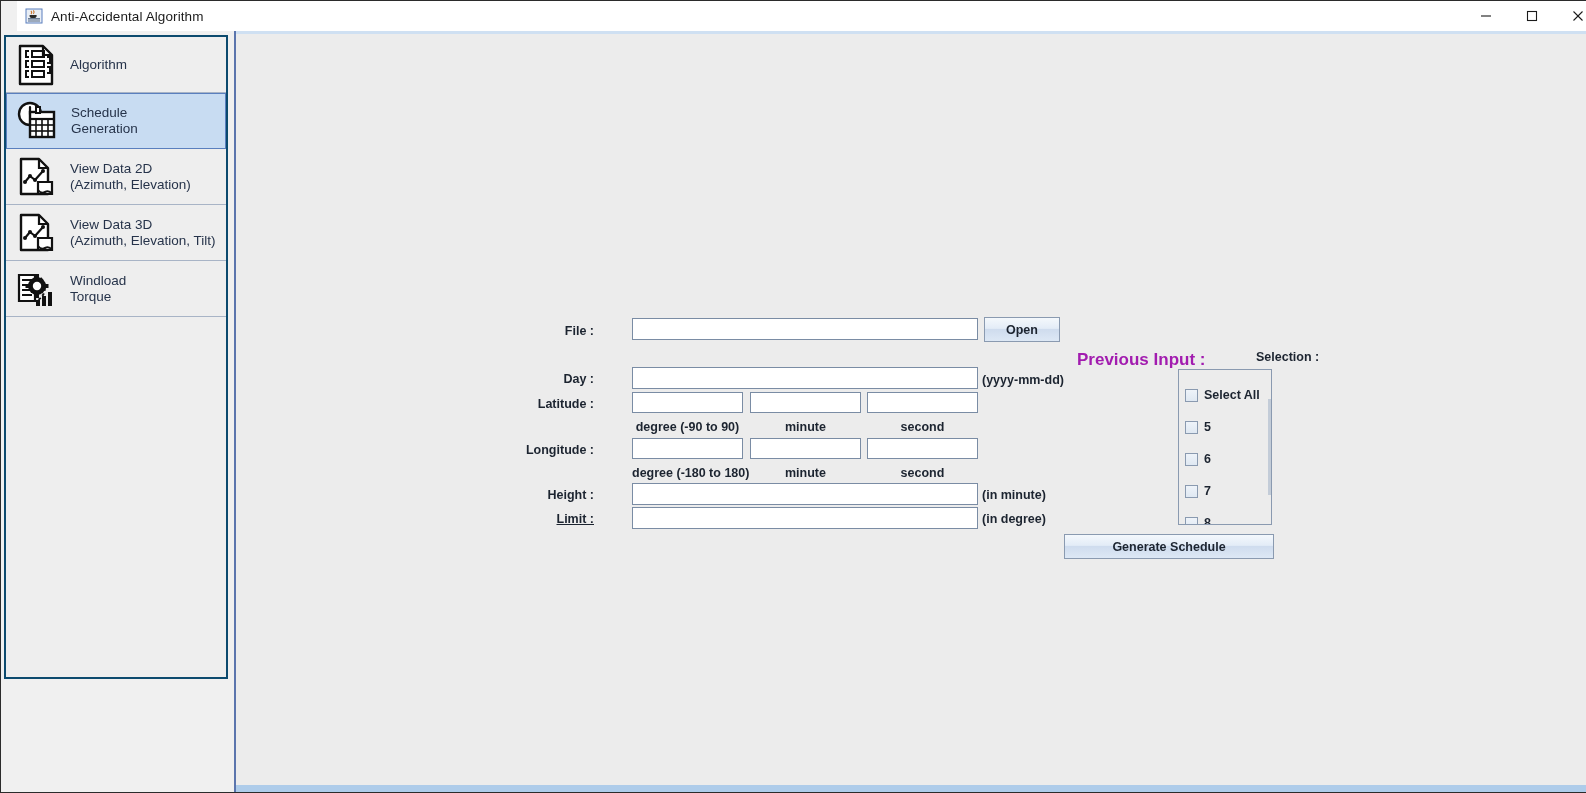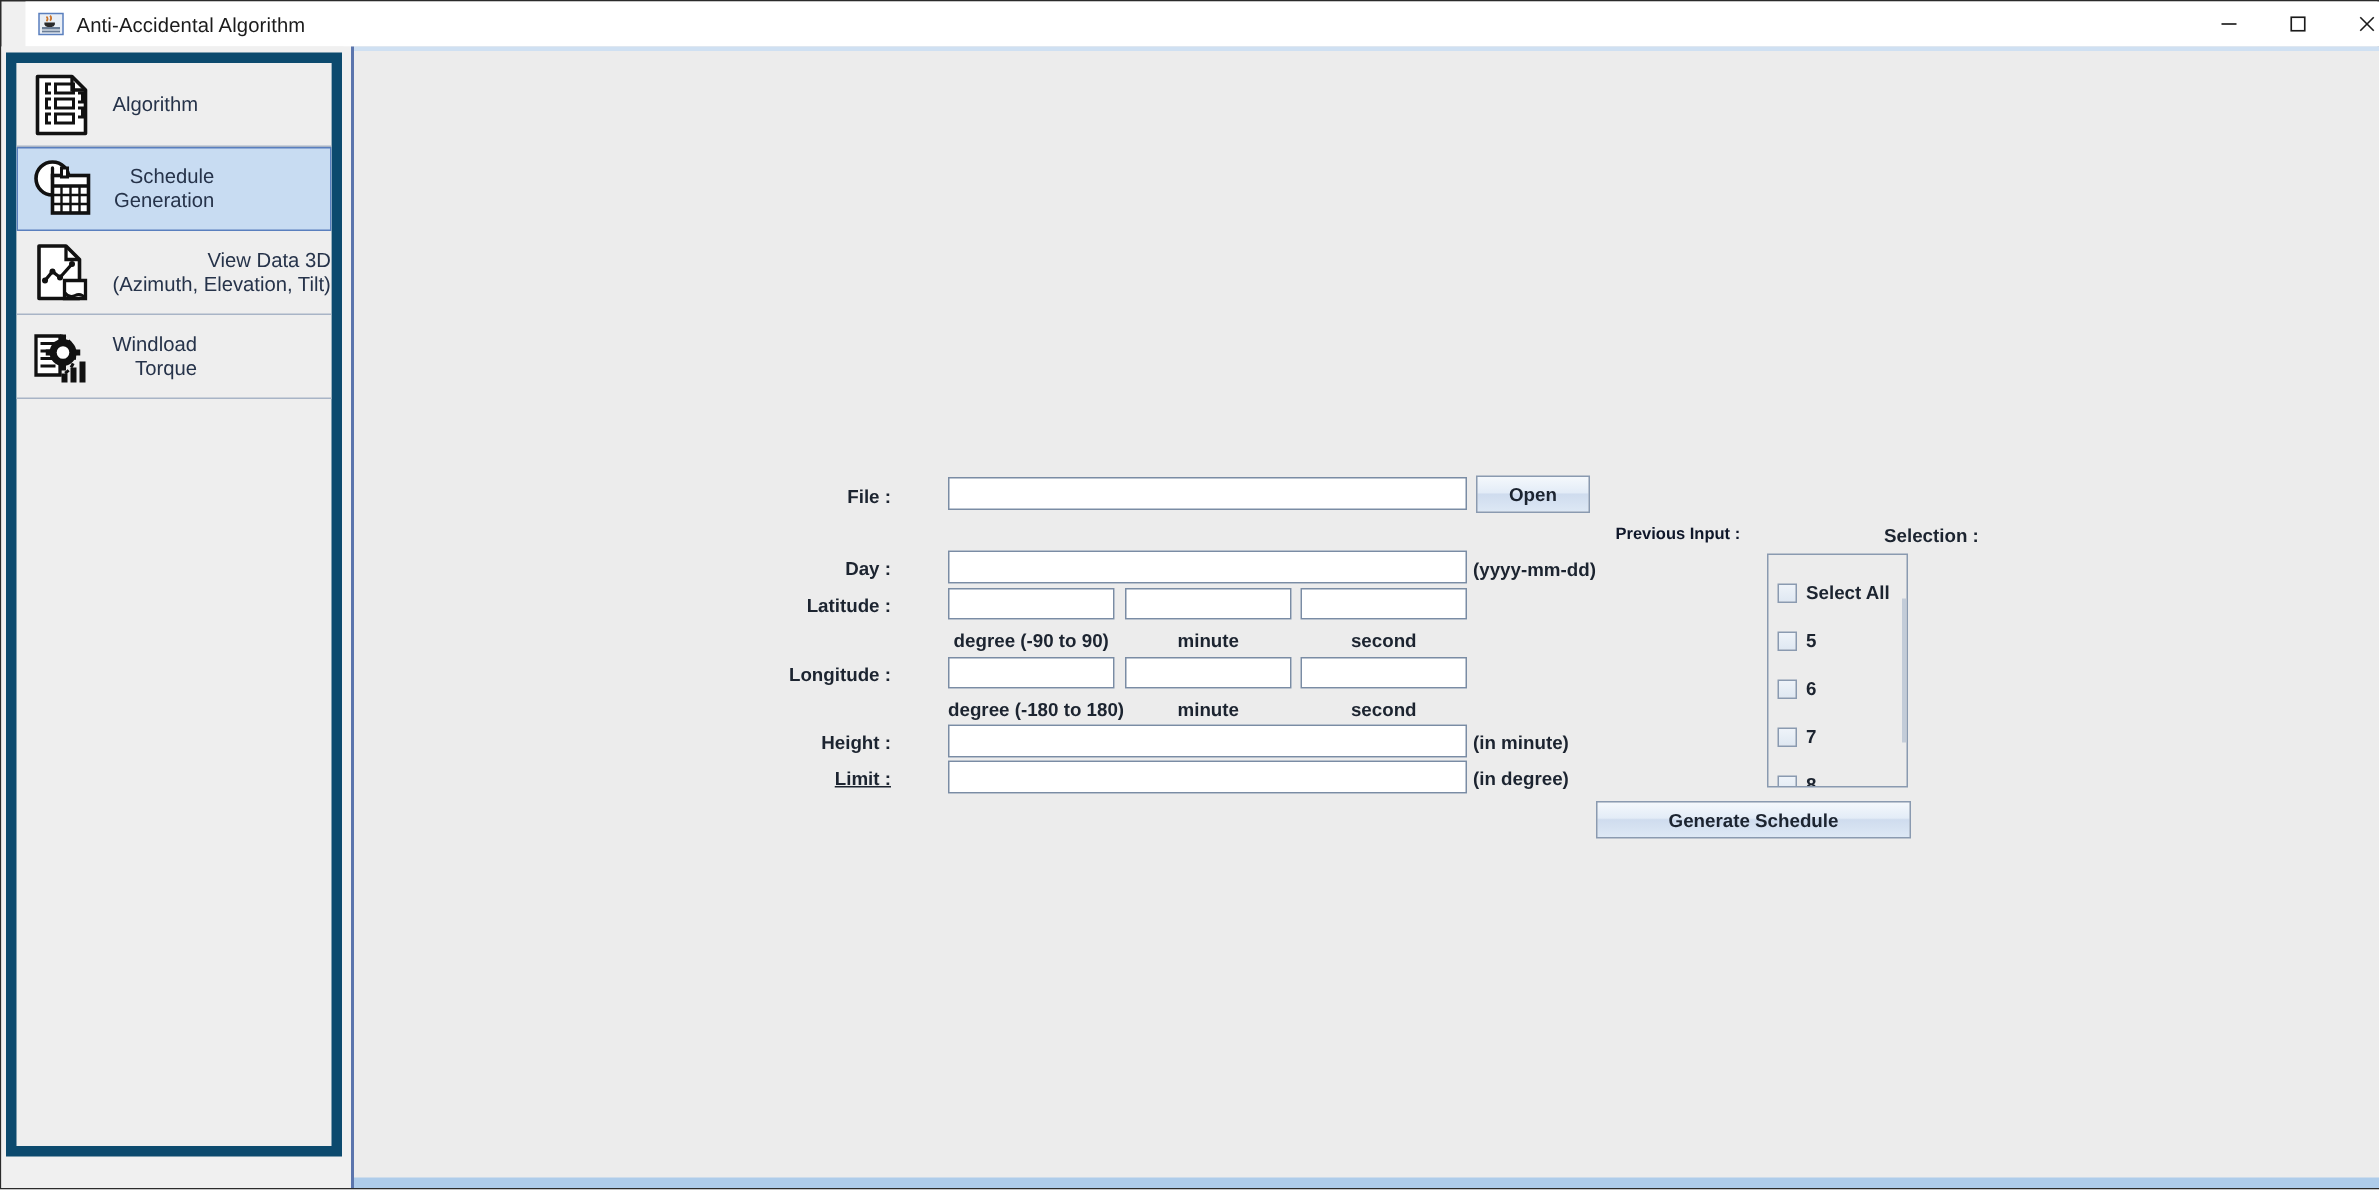--- a/index.html
+++ b/index.html
@@ -83,26 +83,25 @@
     width: 228px;
     height: 761px;
     background: #f0f0f0;
     box-sizing: border-box;
   }
   #sidebar-list {
     position: absolute;
     left: 3px;
     top: 4px;
     width: 224px;
-    height: 736px;
+    height: 644px;
     background: #eeeeee;
-    border: 7px solid #0c4a6e;
+    border: 2px solid #0c4a6e;
     box-sizing: border-box;
     overflow: hidden;
-    text-align: right;
   }
   .side-item {
     position: relative;
     height: 56px;
     display: flex;
     align-items: center;
     box-sizing: border-box;
     border-bottom: 1px solid #a8b4c6;
     background: #eeeeee;
     padding-left: 8px;
@@ -207,23 +206,23 @@
     color: #1c2430;
     display: flex;
     align-items: center;
     justify-content: center;
     cursor: default;
   }
 
   
   #prev-input-label {
     position: absolute;
-    font-size: 11px;
-    font-weight: bold;
-    color: #0f172a;
+    font-size: 17px;
+    font-weight: bold;
+    color: #a21caf;
   }
   #selection-label {
     position: absolute;
     font-size: 12.5px;
     font-weight: bold;
     color: #1c2430;
     margin-left: 48px;
   }
   #selection-box {
     position: absolute;
@@ -339,20 +338,37 @@
               <line x1="26" y1="19" x2="26" y2="37" stroke="#111" stroke-width="1.6"></line>
               <line x1="32" y1="19" x2="32" y2="37" stroke="#111" stroke-width="1.6"></line>
               <line x1="14" y1="25" x2="38" y2="25" stroke="#111" stroke-width="1.6"></line>
               <line x1="14" y1="31" x2="38" y2="31" stroke="#111" stroke-width="1.6"></line>
             </svg>
           </span>
           <span class="side-label">Schedule
 Generation</span>
         </div>
 
+        <div class="side-item">
+          <span class="side-icon">
+            <svg width="40" height="42" viewBox="0 0 40 42">
+              <path d="M5 3 h18 l9 9 v26 h-27 z" fill="#ffffff" stroke="#111" stroke-width="2.4" stroke-linejoin="round"></path>
+              <path d="M23 3 v9 h9" fill="none" stroke="#111" stroke-width="2.2"></path>
+              <polyline points="9,26 14,20 19,24 27,15" fill="none" stroke="#111" stroke-width="2.2" stroke-linejoin="round"></polyline>
+              <circle cx="9" cy="26" r="2" fill="#111"></circle>
+              <circle cx="14" cy="20" r="2" fill="#111"></circle>
+              <circle cx="19" cy="24" r="2" fill="#111"></circle>
+              <circle cx="27" cy="15" r="2" fill="#111"></circle>
+              <path d="M22 26 h14 v12 h-14 z" fill="#ffffff" stroke="#111" stroke-width="2.2"></path>
+              <path d="M22 34 q3 4 7 2 q4 -2 7 2" fill="none" stroke="#111" stroke-width="2"></path>
+            </svg>
+          </span>
+          <span class="side-label">View Data 2D
+(Azimuth, Elevation)</span>
+        </div>
 
         <div class="side-item">
           <span class="side-icon">
             <svg width="40" height="42" viewBox="0 0 40 42">
               <path d="M5 3 h18 l9 9 v26 h-27 z" fill="#ffffff" stroke="#111" stroke-width="2.4" stroke-linejoin="round"></path>
               <path d="M23 3 v9 h9" fill="none" stroke="#111" stroke-width="2.2"></path>
               <polyline points="9,26 14,20 19,24 27,15" fill="none" stroke="#111" stroke-width="2.2" stroke-linejoin="round"></polyline>
               <circle cx="9" cy="26" r="2" fill="#111"></circle>
               <circle cx="14" cy="20" r="2" fill="#111"></circle>
               <circle cx="19" cy="24" r="2" fill="#111"></circle>

